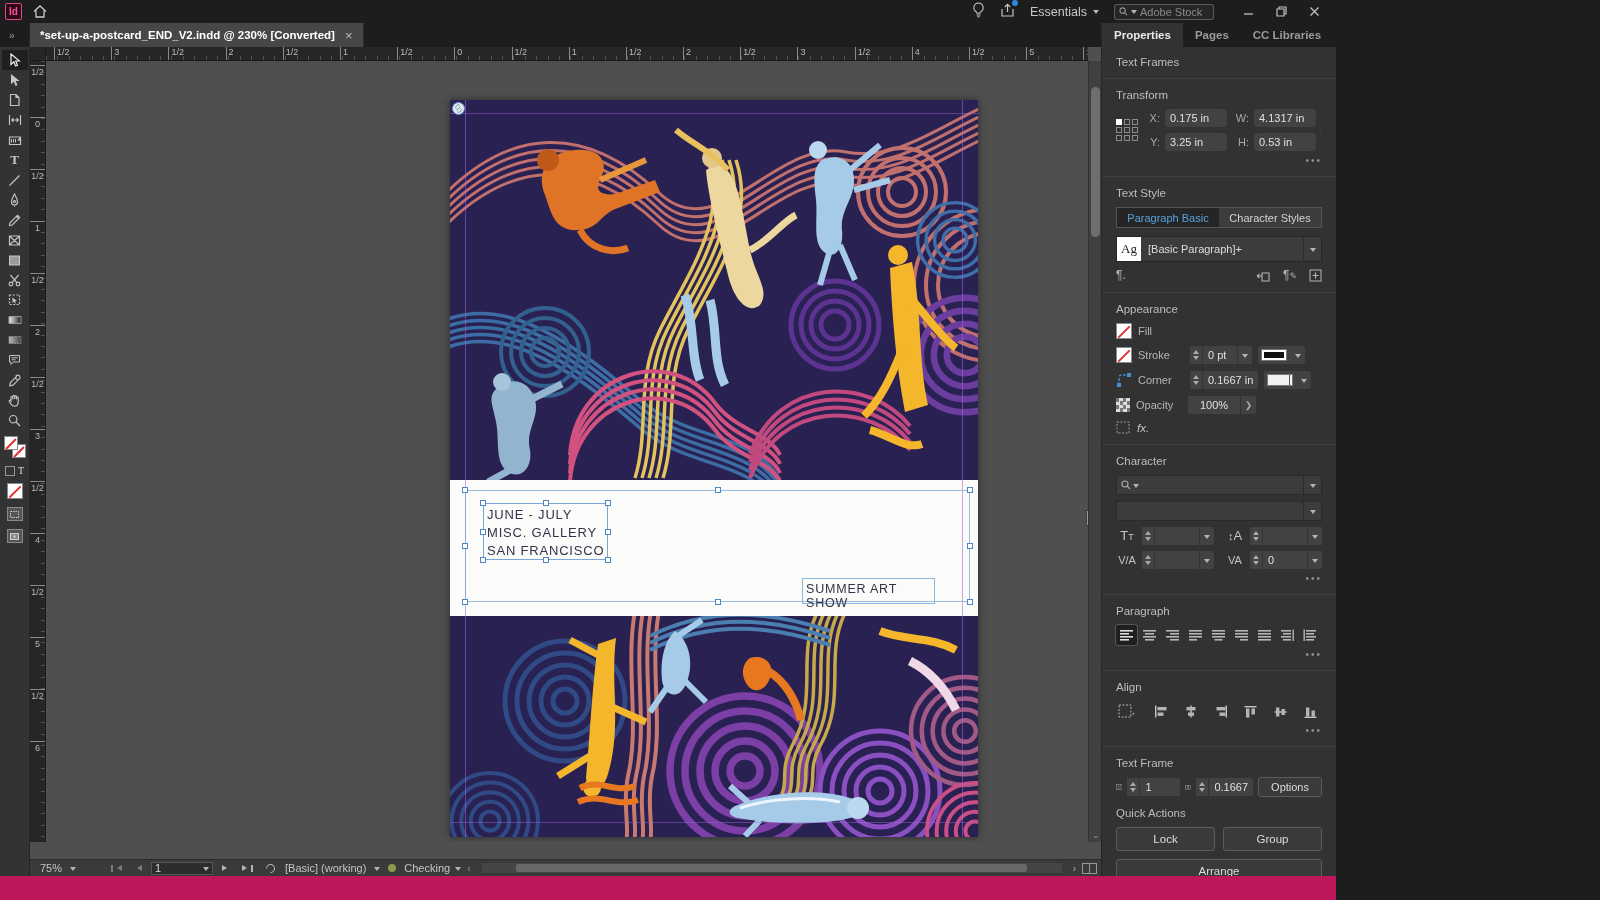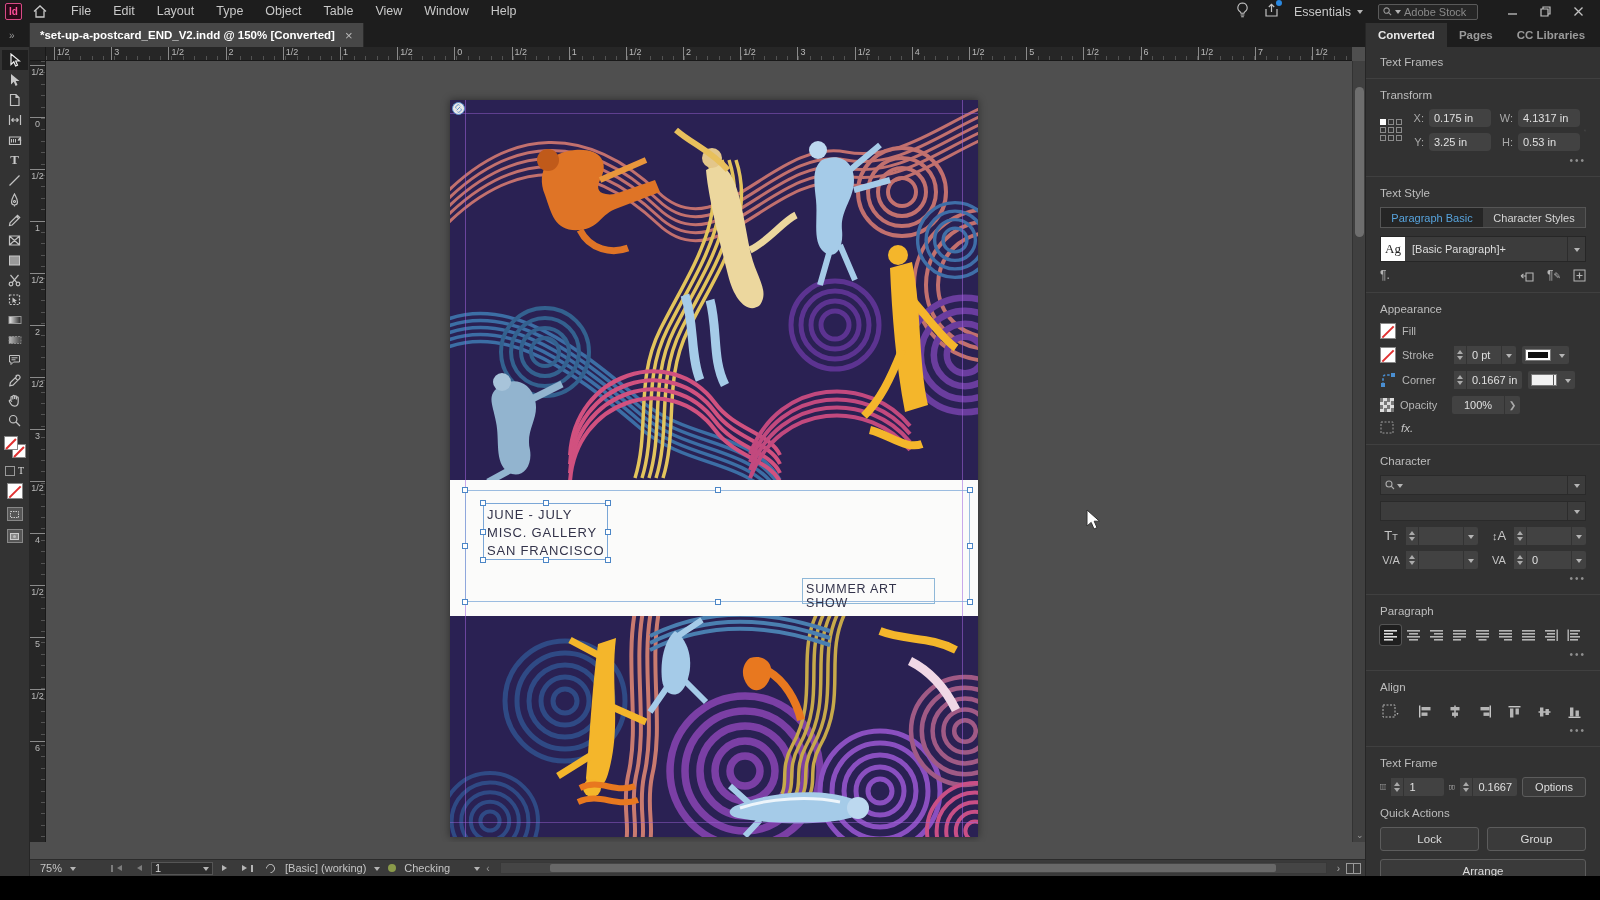--- a/index.html
+++ b/index.html
@@ -1,18 +1,18 @@
 <!DOCTYPE html>
 <html><head>
 <meta charset="utf-8">
 <style>
 *{box-sizing:border-box;margin:0;padding:0}
 html,body{width:1600px;height:900px;overflow:hidden}
 body{font-family:"Liberation Sans",sans-serif;background:#1d1d1d;color:#c8c8c8;font-size:12px}
-#app{position:relative;width:1600px;height:900px;background:#000000}
+#app{position:relative;width:1336px;height:900px;background:#be185d}
 
 
 .menubar{height:23px;display:flex;align-items:center;background:#1d1d1d;padding-left:5px}
 .id-logo{width:17px;height:17px;background:#2a0a18;border:1px solid #d94a86;border-radius:2px;color:#ff4f9a;font-size:10px;font-weight:bold;display:flex;align-items:center;justify-content:center;margin-right:10px}
 .home-ic{width:16px;height:16px;margin-right:12px;display:flex;align-items:center;justify-content:center}
 .menu-item{padding:0 11px;font-size:12.5px;color:#c9c9c9;cursor:default;line-height:23px}
 .mb-right{margin-left:auto;display:flex;align-items:center;gap:15px;padding-right:10px}
 .ws-label{font-size:12.5px;color:#c9c9c9;display:flex;align-items:center;gap:6px}
 .searchbox{width:100px;height:16px;background:#262626;border:1px solid #5a5a5a;border-radius:2px;display:flex;align-items:center;padding:0 4px;gap:3px}
 .searchbox input{flex:1;min-width:0;background:transparent;border:none;outline:none;color:#bbb;font-size:11px;font-family:"Liberation Sans",sans-serif}
@@ -164,32 +164,20 @@
 
 <div id="app">
 
   <div class="menubar">
     <div class="id-logo">Id</div>
     <div class="home-ic">
       <svg width="14" height="13" viewBox="0 0 14 13">
           <path d="M1,6.5 L7,1 L13,6.5 M3,5.5 V12 H11 V5.5" stroke="#c8c8c8" fill="none" stroke-width="1.3"></path>
         </svg>
     </div>
-    <div style="display:flex">
-
-    <span class="menu-item">File</span>
-        <span class="menu-item">Edit</span>
-        <span class="menu-item">Layout</span>
-        <span class="menu-item">Type</span>
-        <span class="menu-item">Object</span>
-        <span class="menu-item">Table</span>
-        <span class="menu-item">View</span>
-        <span class="menu-item">Window</span>
-        <span class="menu-item">Help</span>
-      </div>
     <div class="mb-right">
       <span>
         <svg width="13" height="16" viewBox="0 0 13 16">
             <path d="M6.5,1 a4.7,4.7 0 0 1 2.4,8.7 c-.6.4-.9,1-.9,1.6 h-3 c0-.6-.3-1.2-.9-1.6 A4.7,4.7 0 0 1 6.5,1 Z M4.6,13 h3.8 M5.2,14.7 h2.6" stroke="#c2c2c2" fill="none" stroke-width="1.1"></path>
           </svg>
       </span>
       <span class="share-wrap">
         <svg width="15" height="15" viewBox="0 0 15 15">
             <path d="M2,6 V13 H13 V6 M7.5,9 V1.5 M4.8,4 L7.5,1.3 L10.2,4" stroke="#c2c2c2" fill="none" stroke-width="1.2"></path>
           </svg>
@@ -356,21 +344,21 @@
               <rect x="0.5" y="0.5" width="8" height="6" fill="#888" stroke="#ccc"></rect>
               <circle cx="4.5" cy="3.5" r="1.5" fill="#bbb"></circle>
             </svg>
           </div>
       </div>
     </div>
 
     <div class="center-col">
       <div class="tabbar">
         <div class="doc-tab">
-          <span>*set-up-a-postcard_END_V2.indd @ 150% [Converted]</span>
+          <span>*set-up-a-postcard_END_V2.indd @ 230% [Converted]</span>
           <span class="close">×</span>
         </div>
       </div>
 
       <div class="workspace">
         <div class="ruler-corner"></div>
         <div class="ruler-h">
 
         <span class="rlbl">1/2</span>
             <span class="rlbl">3</span>
@@ -673,42 +661,42 @@
         <span class="pgbtn">
             <i class="tr3"></i>
             <i class="bar2"></i>
           </span>
         <span class="preflight"></span>
         <span style="display:flex;align-items:center;gap:8px">
           <span>[Basic] (working)</span>
           <i class="chev sm"></i>
         </span>
         <span class="status-dot"></span>
-        <span style="display:flex;align-items:center;gap:24px">
+        <span style="display:flex;align-items:center;gap:5px">
           <span>Checking</span>
           <i class="chev sm"></i>
         </span>
         <span style="color:#999;font-size:10px">‹</span>
         <span class="hscroll">
             <span class="hthumb"></span>
           </span>
         <span class="sb-right">
           <span style="font-size:10px">›</span>
           <span class="spread-ic">
               <span></span>
               <span></span>
             </span>
         </span>
       </div>
     </div>
 
     <div class="panel">
       <div class="panel-tabs">
 
-      <span class="ptab active">Converted</span>
+      <span class="ptab active">Properties</span>
           <span class="ptab">Pages</span>
           <span class="ptab">CC Libraries</span>
         </div>
       <div class="panel-body">
         <div class="seltype">Text Frames</div>
         <div class="divider"></div>
 
         <div class="sec-title">Transform</div>
         <div style="display:flex;align-items:center">
           <div class="refgrid">

